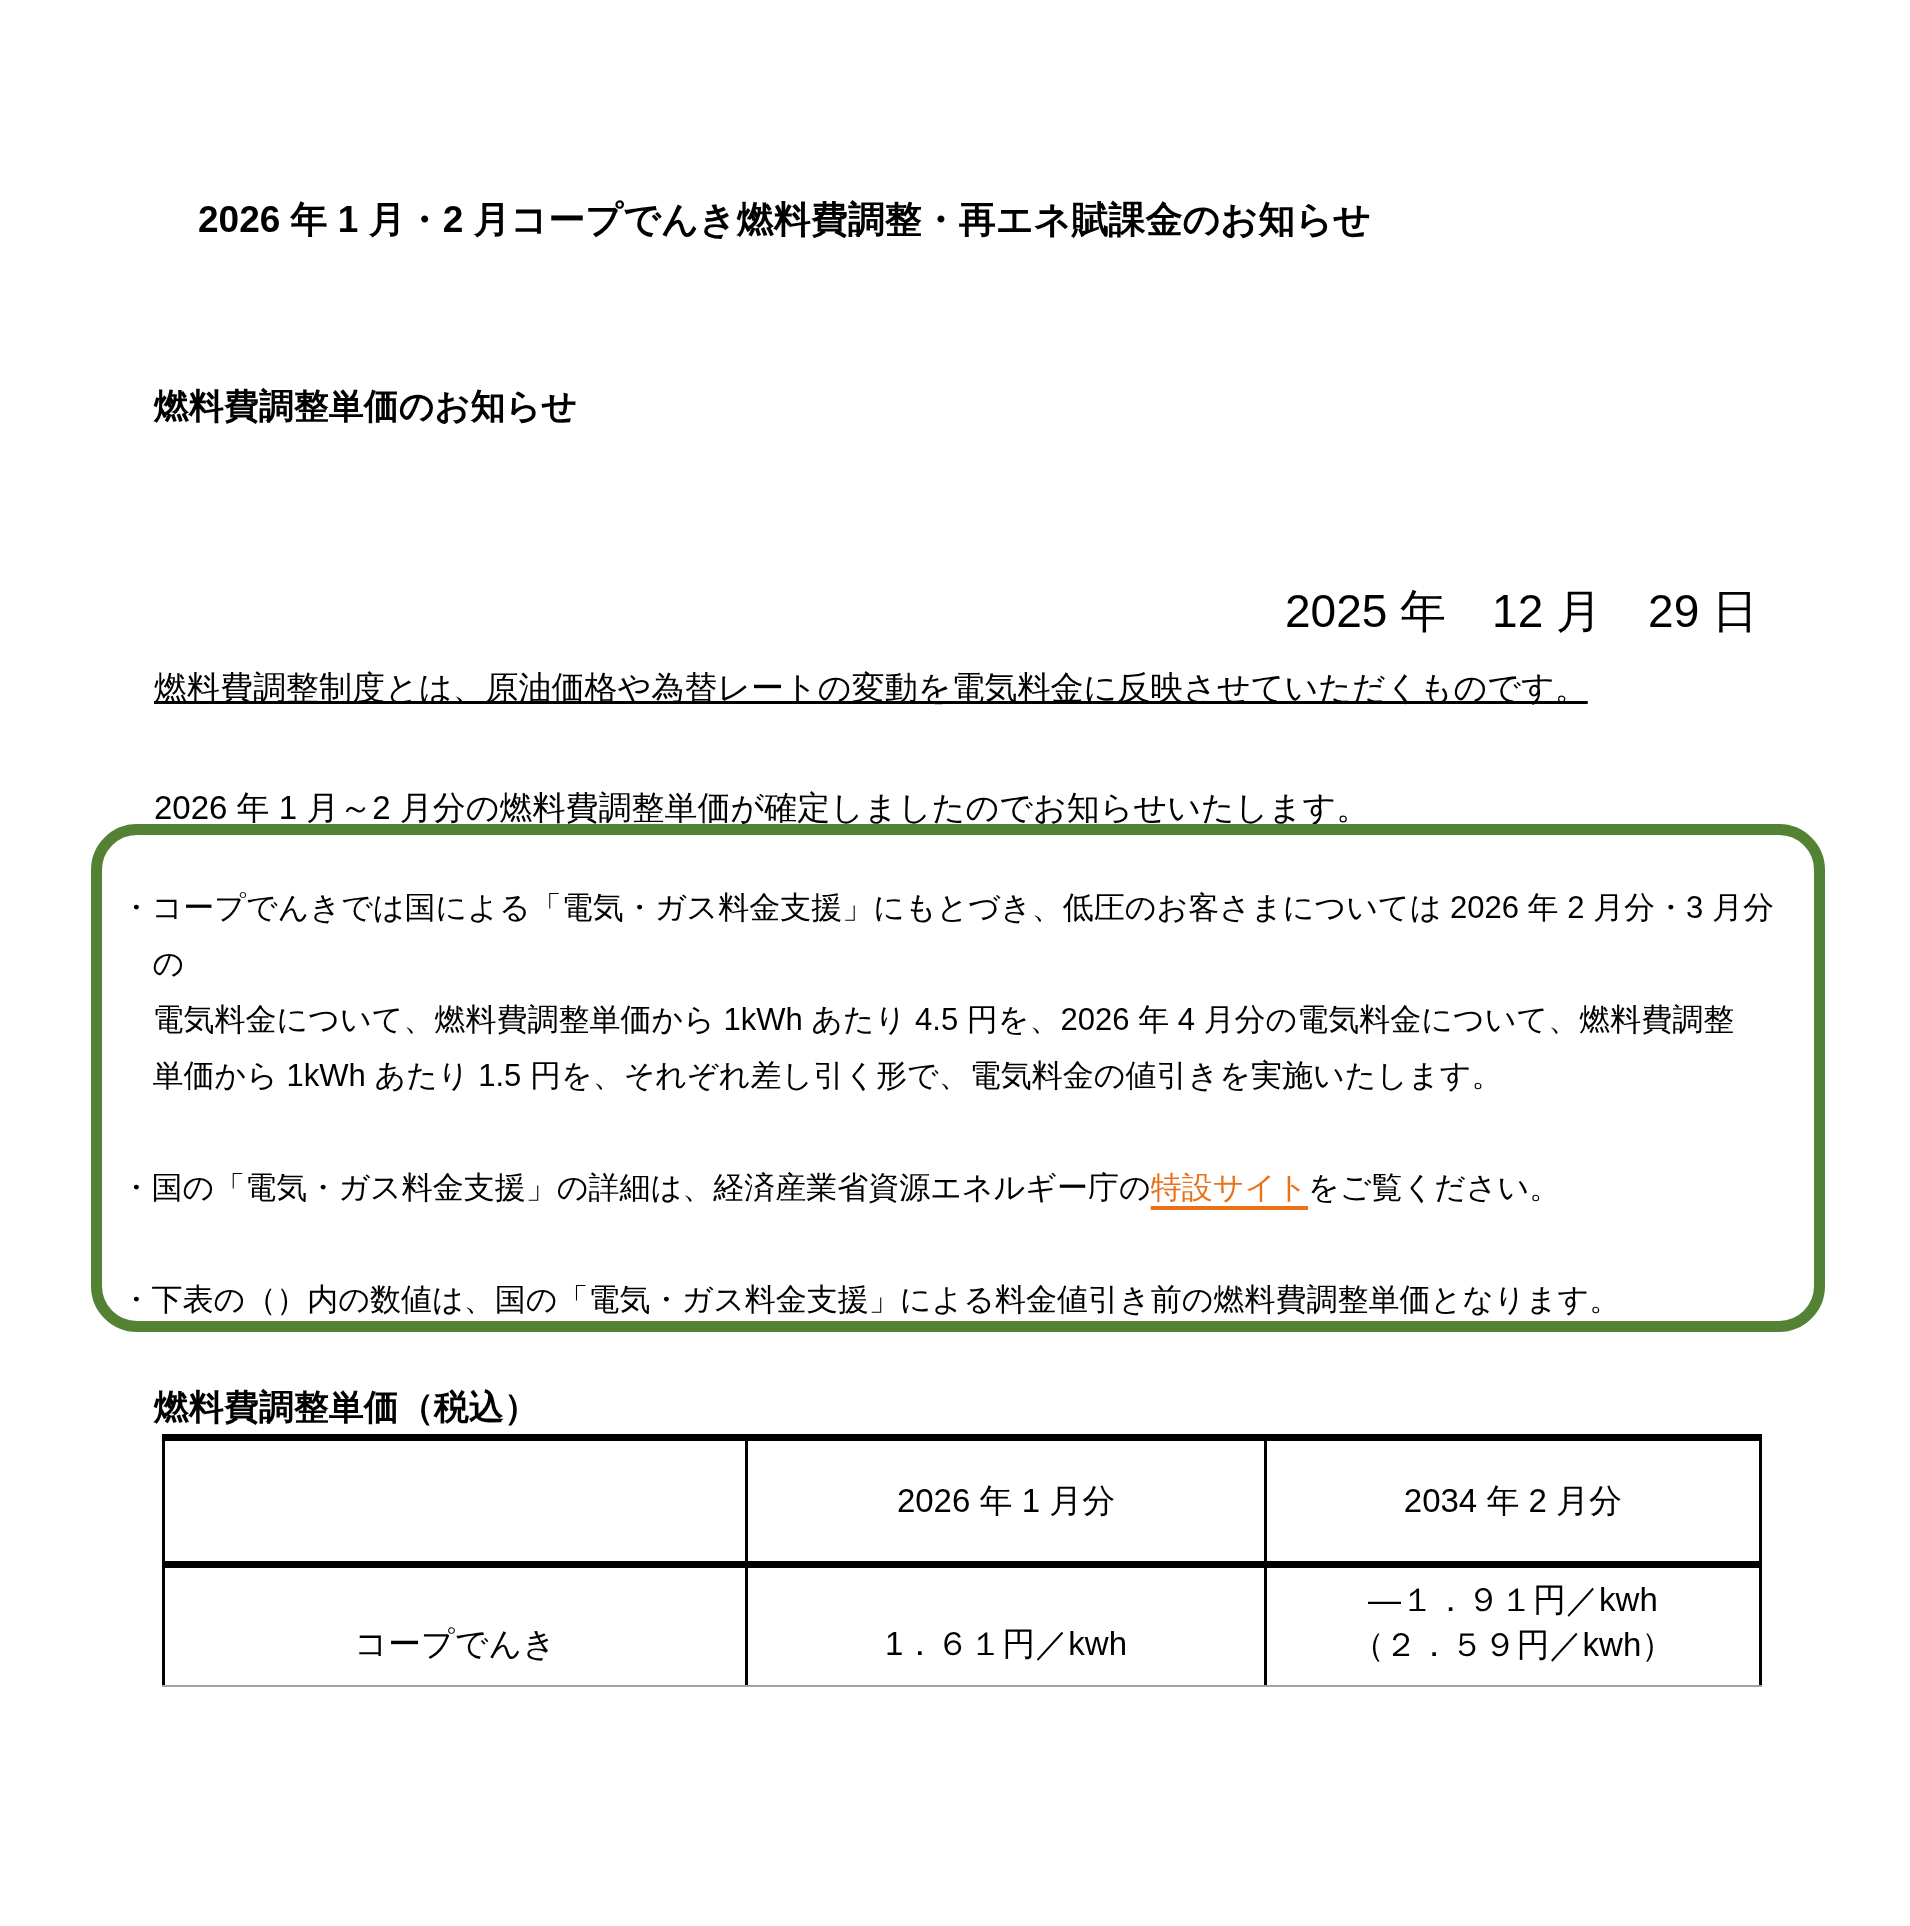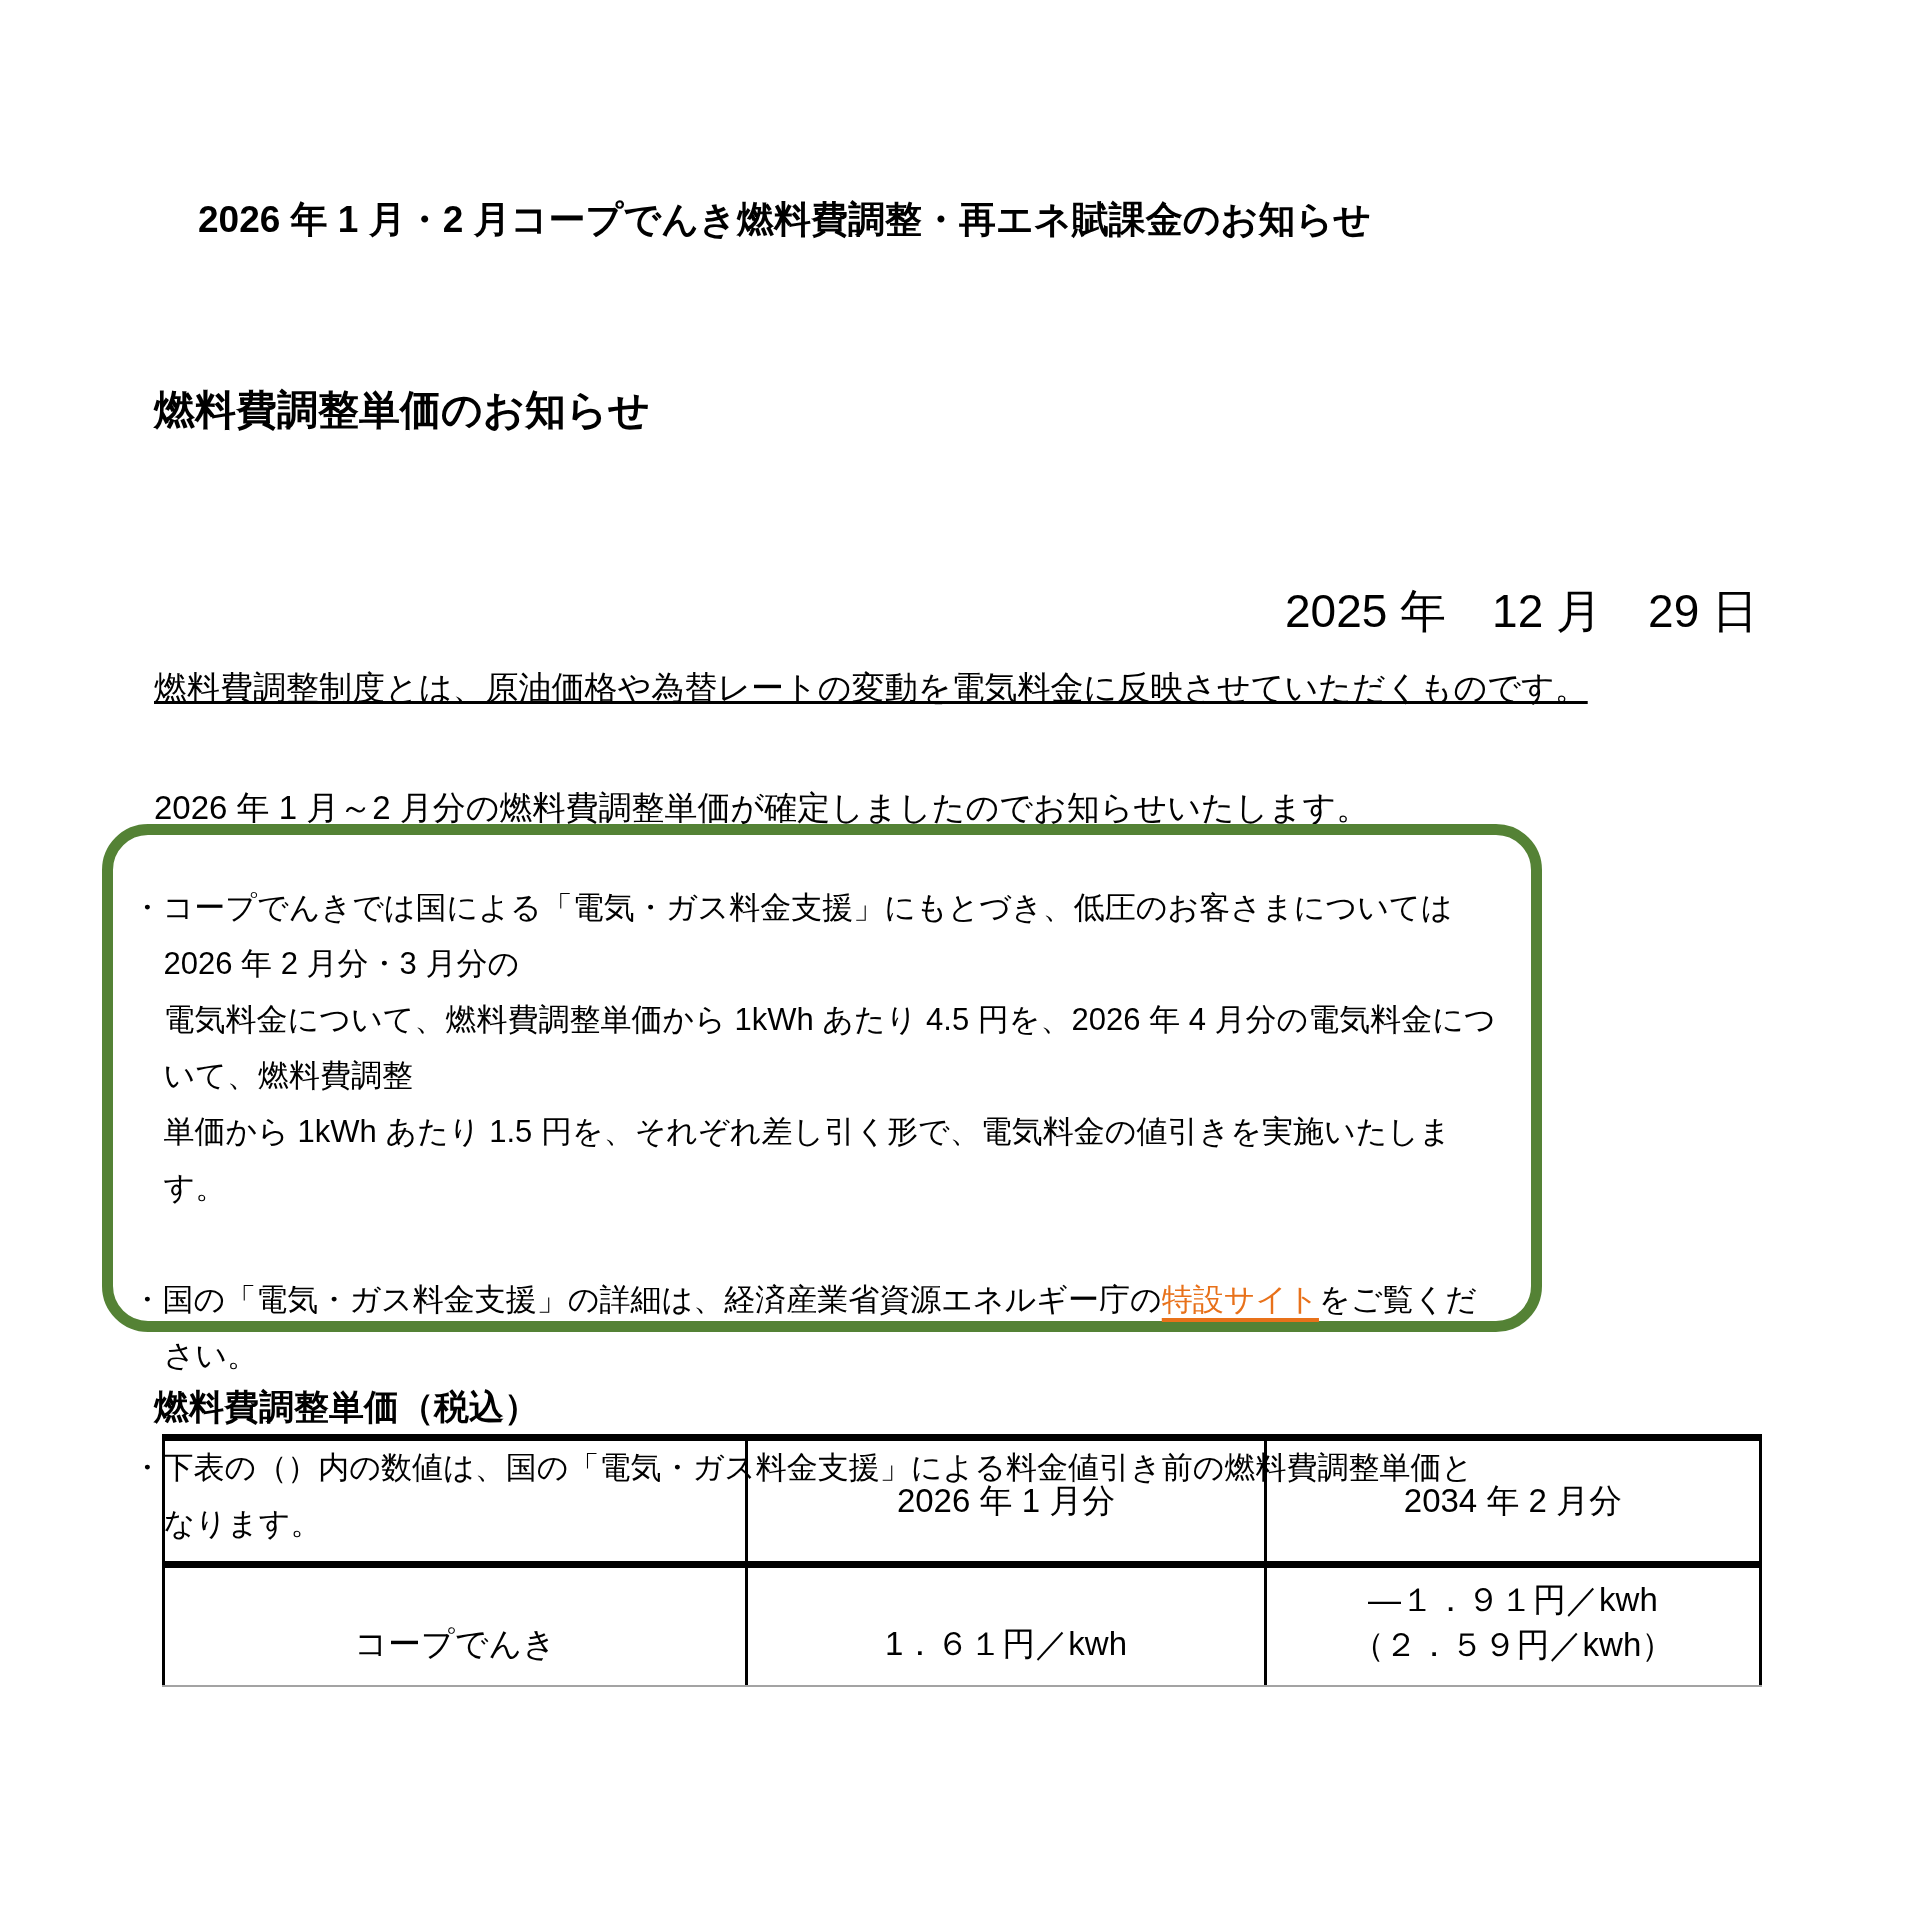--- a/index.html
+++ b/index.html
@@ -6,27 +6,27 @@
   .page{
     position:relative;
     width:1911px;height:2702px;
     background:var(--page-bg,#fff);
     color:var(--text,#000);
     font-family:"Liberation Sans","DejaVu Sans",sans-serif;
     overflow:hidden;
   }
   .abs{position:absolute;}
   .doc-title{top:195px;left:198px;font-size:37px;font-weight:bold;white-space:nowrap;}
-  .h-fuel{top:383px;left:154px;font-size:41px;font-weight:bold;white-space:nowrap;}
+  .h-fuel{top:383px;left:154px;font-size:35px;font-weight:bold;white-space:nowrap;}
   .org-line{top:488px;left:154px;right:153px;font-size:34px;text-align:right;white-space:nowrap;}
   .date-line{top:581px;left:154px;right:153px;font-size:46px;text-align:right;white-space:nowrap;}
   .para1{top:666px;left:154px;font-size:33px;white-space:nowrap;text-decoration:underline;}
   .para2{top:760px;left:154px;font-size:33px;white-space:nowrap;margin-top:26px;}
   .notice-box{
-    top:824px;left:102px;width:1440px;height:508px;
+    top:824px;left:91px;width:1734px;height:508px;
     box-sizing:border-box;
     border:11.6px solid var(--box-border,#548235);
     border-radius:46px;
     padding:45px 27px 0 18.5px;
     font-size:31px;line-height:56px;
   }
   .notice-box p{margin:0 0 56px 0;padding-left:32px;text-indent:-32px;}
   .notice-box p:last-child{margin-bottom:0;}
   .site-link{
     color:var(--link,#E8711A);

